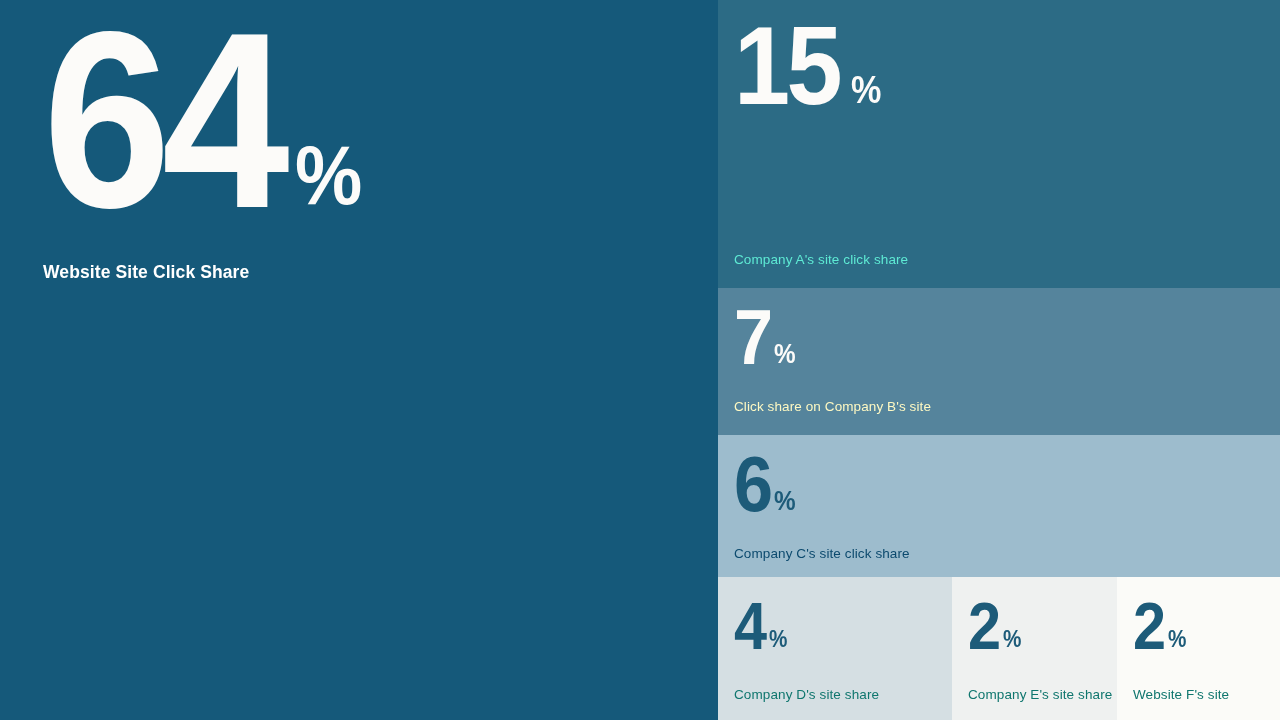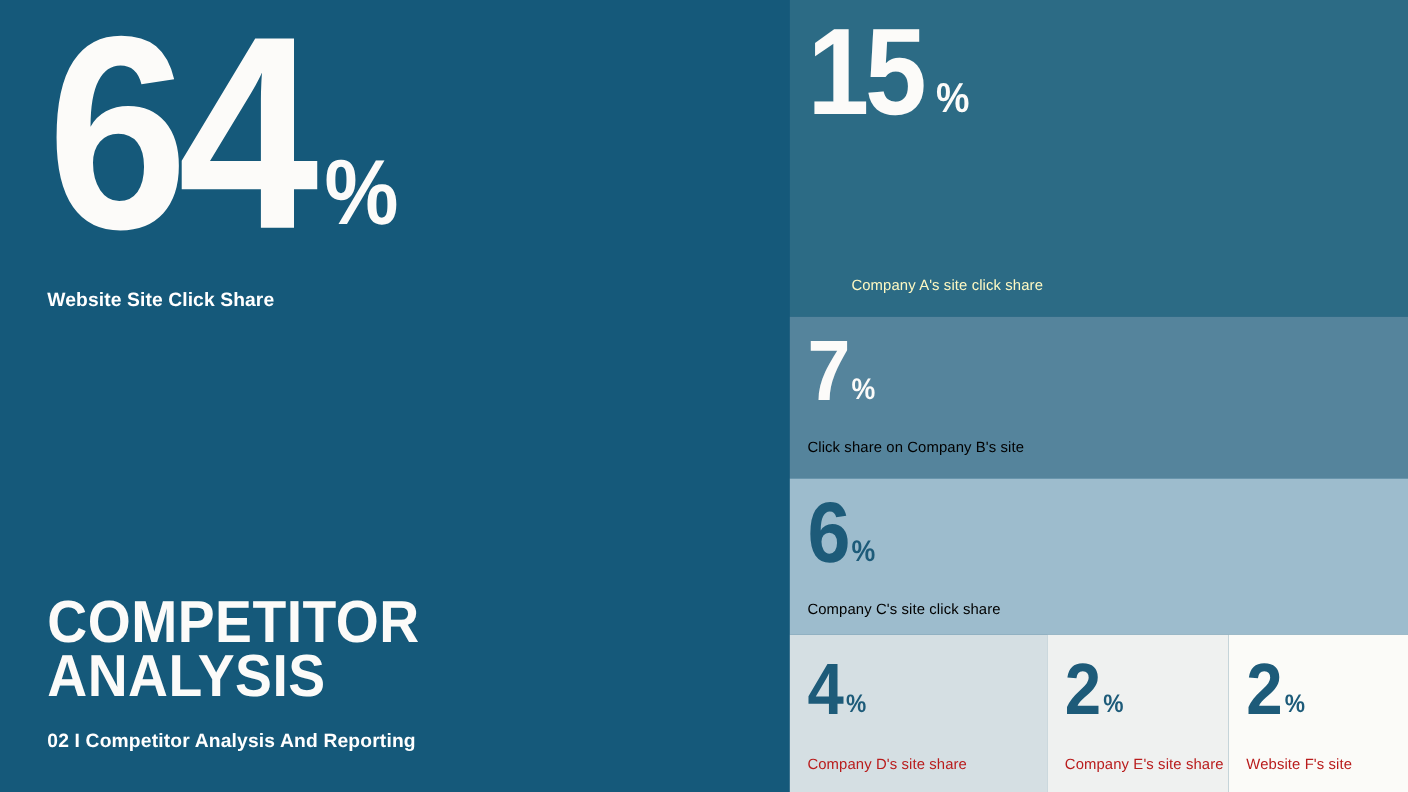--- a/index.html
+++ b/index.html
@@ -140,62 +140,57 @@
     font-size:13.5px;
     font-weight:normal;
     letter-spacing:0.1px;
     white-space:nowrap;
   }
 
   
   .panel-a .stat-number-row { position:absolute; left:16px; top:20px; }
   .panel-a .stat-number { font-size:112px; letter-spacing:-4px; color:#fcfbf9; }
   .panel-a .stat-percent { font-size:38px; color:#fcfbf9; margin-left:0px; margin-bottom:3px; }
-  .panel-a .stat-label { position:absolute; left:16px; top:252px; color:#fef9c3;margin-left:40px; }
+  .panel-a .stat-label { position:absolute; left:16px; top:252px; color:#5eead4; }
 
   
   .panel-b .stat-number-row { position:absolute; left:16px; top:18px; }
   .panel-b .stat-number { font-size:78px; letter-spacing:-3px; color:#fcfbf9; }
   .panel-b .stat-percent { font-size:27px; color:#fcfbf9; margin-left:0px; margin-bottom:2px; }
-  .panel-b .stat-label { position:absolute; left:16px; top:111px; color:#000000; }
+  .panel-b .stat-label { position:absolute; left:16px; top:111px; color:#fef9c3; }
 
   
   .panel-c .stat-number-row { position:absolute; left:16px; top:18px; }
   .panel-c .stat-number { font-size:78px; letter-spacing:-3px; color:#1d5b79; }
   .panel-c .stat-percent { font-size:27px; color:#1d5b79; margin-left:0px; margin-bottom:2px; }
-  .panel-c .stat-label { position:absolute; left:16px; top:111px; color:#000000; }
+  .panel-c .stat-label { position:absolute; left:16px; top:111px; color:#0c4a6e; }
 
   
   .bottom-row .stat-panel { position:relative; height:143px; }
   .bottom-row .stat-number-row { position:absolute; left:16px; top:22px; }
   .bottom-row .stat-number { font-size:66px; letter-spacing:-2px; color:#1d5b79; }
   .bottom-row .stat-percent { font-size:23px; color:#1d5b79; margin-left:0px; margin-bottom:2px; }
-  .bottom-row .stat-label { position:absolute; left:16px; top:110px; color:#b91c1c; }
+  .bottom-row .stat-label { position:absolute; left:16px; top:110px; color:#0f766e; }
 </style>
 </head>
 <body>
 
 <div class="slide">
 
   <div class="left-panel">
 
     <div class="hero-stat">
       <div class="hero-number-row">
         <span class="hero-number">64</span>
         <span class="hero-percent">%</span>
       </div>
     </div>
 
     <div class="hero-label">Website Site Click Share</div>
 
-    <div class="title-block">
-      <div class="title-line">COMPETITOR</div>
-      <div class="title-line">ANALYSIS</div>
-      <div class="subtitle">02 I Competitor Analysis And Reporting</div>
-    </div>
 
   </div>
 
   <div class="right-column">
 
     <div class="stat-panel panel-a">
       <div class="stat-number-row">
         <span class="stat-number">15</span>
         <span class="stat-percent">%</span>
       </div>

